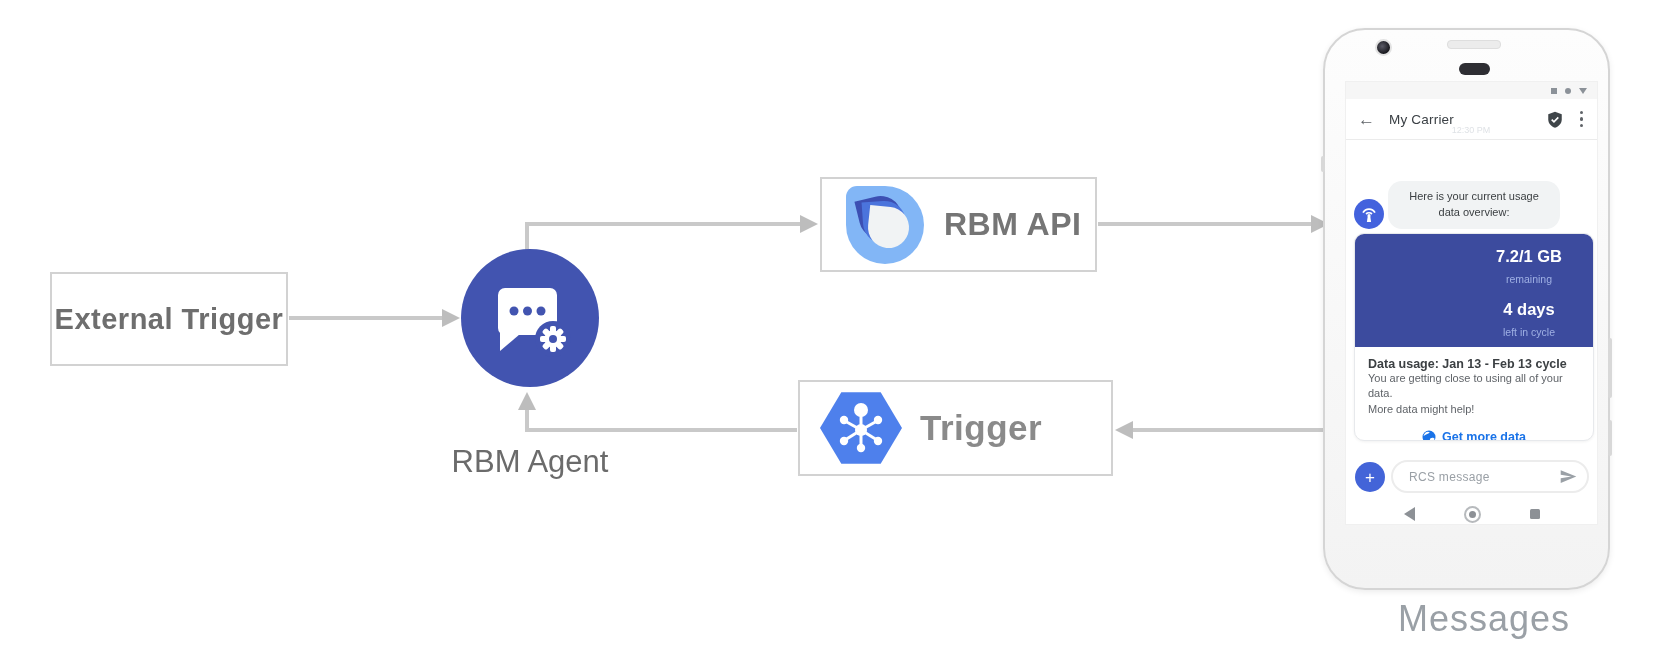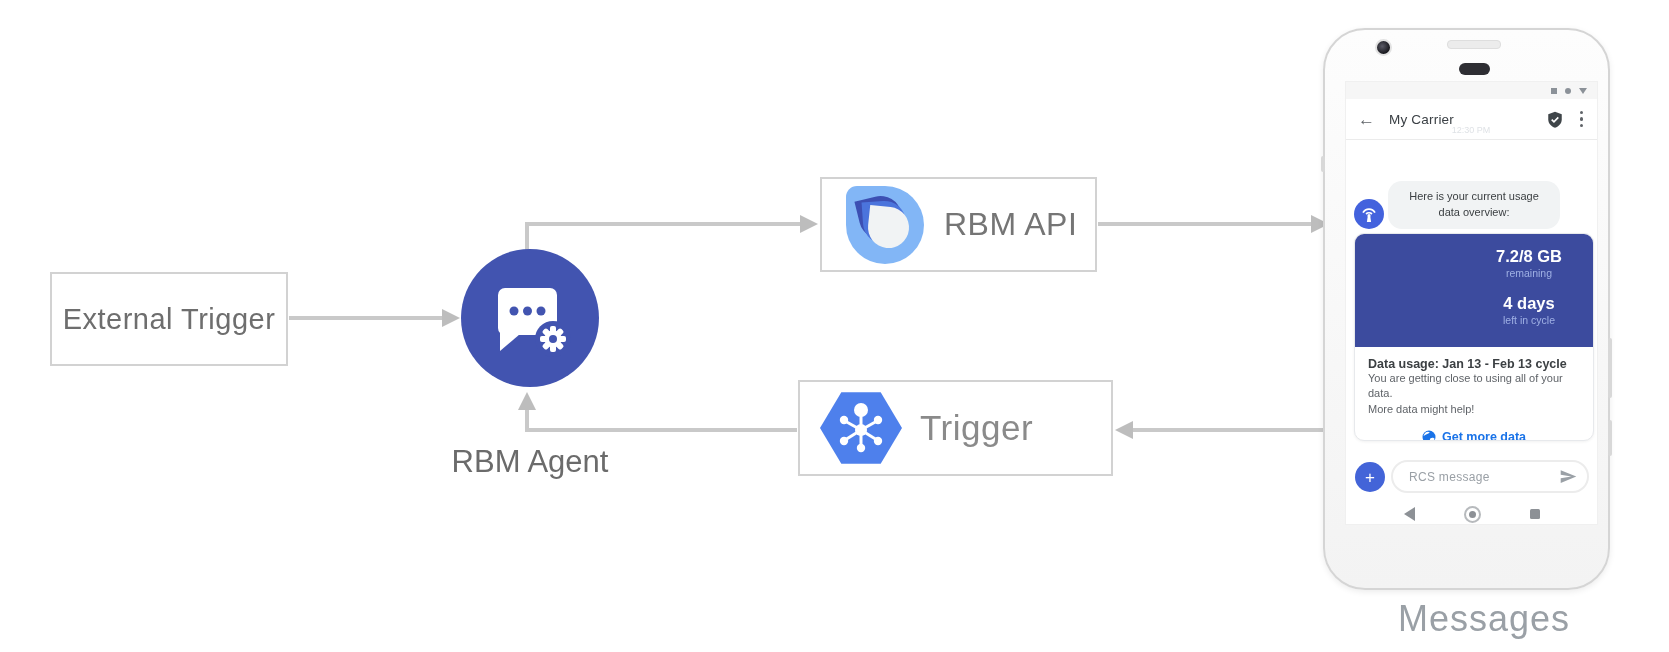--- a/index.html
+++ b/index.html
@@ -6,21 +6,21 @@
   .stage{
     position:relative;width:1669px;height:652px;background:#ffffff;
     font-family:"Liberation Sans",sans-serif;overflow:hidden;
   }
   .abs{position:absolute;}
   
   .dbox{
     position:absolute;background:#ffffff;border:2px solid #d2d2d2;
     display:flex;align-items:center;justify-content:center;box-sizing:border-box;
   }
-  .dlabel{color:#6e6e6e;font-weight:400;letter-spacing:.5px;white-space:nowrap;}
+  .dlabel{color:#6e6e6e;font-weight:700;letter-spacing:.5px;white-space:nowrap;}
   .box-external{left:50px;top:272px;width:238px;height:94px;}
   .box-external .dlabel{font-size:29px;}
   .box-api{left:820px;top:177px;width:277px;height:95px;justify-content:flex-start;padding-left:24px;gap:20px;}
   .box-api .dlabel{font-size:32px;color:#757575;}
   .box-webhook{left:798px;top:380px;width:315px;height:96px;justify-content:flex-start;padding-left:20px;gap:18px;}
   .box-webhook .dlabel{font-size:35px;color:#8a8a8a;}
   .agent-circle{
     position:absolute;left:461px;top:249px;width:138px;height:138px;border-radius:50%;
     background:#4254b0;
   }
@@ -95,21 +95,21 @@
       #ffffff 274deg,#ffffff 330deg,rgba(0,0,0,0) 332deg 360deg);
   }
   .gauge .hole{
     position:absolute;inset:10px;border-radius:50%;background:#3c4b9e;
     display:flex;align-items:center;justify-content:center;
   }
   .pct-num{font-size:27px;font-weight:300;color:#ffffff;line-height:1;}
   .pct-sym{font-size:12px;color:#ffffff;align-self:flex-end;margin:0 0 4px 1px;}
   .ban-col{position:absolute;left:116px;top:13px;width:116px;text-align:center;color:#ffffff;}
   .ban-strong{font-size:16.5px;font-weight:bold;line-height:1.15;}
-  .ban-sub{font-size:10.5px;color:#9fb0e4;margin-top:1px;}
+  .ban-sub{font-size:10.5px;color:#9fb0e4;margin-top:7px;}
   .ban-gap{height:15px;}
   .card-body{padding:10px 13px 0 13px;}
   .cb-title{font-size:12.5px;font-weight:bold;color:#3c4043;}
   .cb-text{font-size:11px;color:#5f6368;line-height:1.4;margin-top:0;}
   .cb-cta{margin-top:13px;display:flex;align-items:center;justify-content:center;gap:6px;}
   .cb-cta-label{font-size:12.5px;font-weight:bold;color:#1a73e8;}
   
   .plus-btn{position:absolute;left:9px;top:380px;width:30px;height:30px;border-radius:50%;
     background:#4364d8;display:flex;align-items:center;justify-content:center;
     color:#ffffff;font-size:17px;line-height:1;}
@@ -254,21 +254,21 @@
         <circle cx="12" cy="13.8" r="1.7" fill="#ffffff"></circle>
         <path d="M9.7 20.8 L10.6 14.8 H13.4 L14.3 20.8 Z" fill="#ffffff"></path>
       </svg>
     </div>
 
     <div class="bubble">Here is your current usage data overview:</div>
 
     <div class="card">
       <div class="banner">
         <div class="ban-col">
-          <div class="ban-strong">7.2/8 GB</div>
+          <div class="ban-strong">7.2/1 GB</div>
           <div class="ban-sub">remaining</div>
           <div class="ban-gap"></div>
           <div class="ban-strong">4 days</div>
           <div class="ban-sub">left in cycle</div>
         </div>
       </div>
       <div class="card-body">
         <div class="cb-title">Data usage: Jan 13 - Feb 13 cycle</div>
         <div class="cb-text">
           <div>You are getting close to using all of your data.</div>

